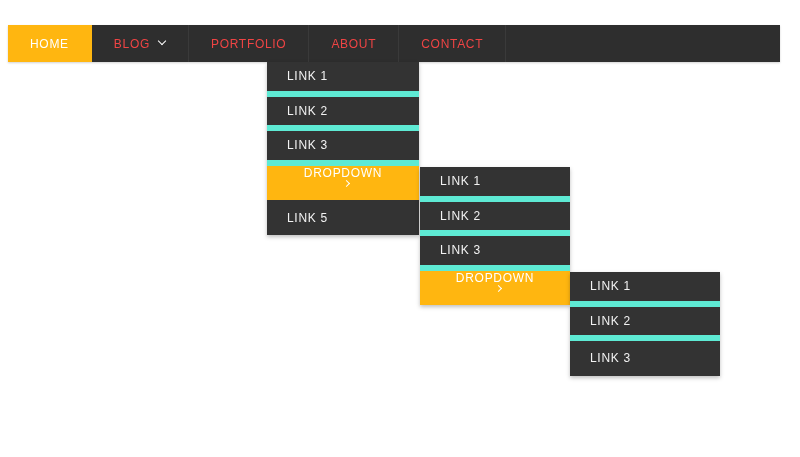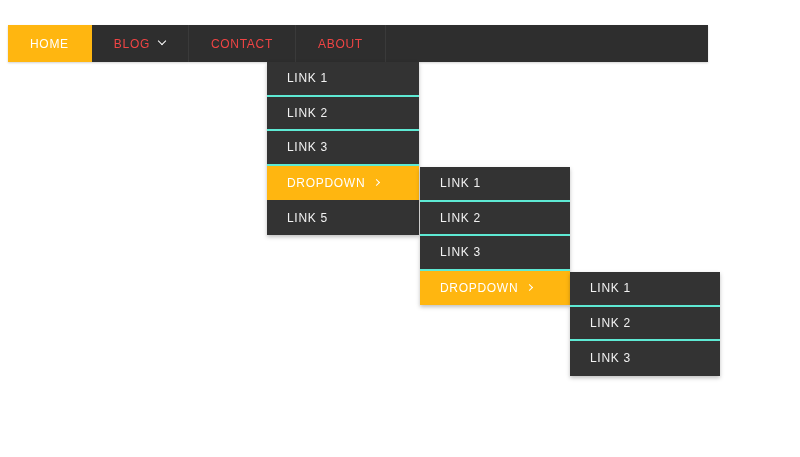--- a/index.html
+++ b/index.html
@@ -14,21 +14,21 @@
     overflow: hidden;
     font-family: "Liberation Sans", sans-serif;
     -webkit-font-smoothing: antialiased;
   }
 
   
   #menubar {
     position: absolute;
     left: 8px;
     top: 25px;
-    width: 700px;
+    width: 772px;
     height: 37px;
     background: #2e2e2e;
     box-sizing: border-box;
     box-shadow: 0 1px 2px rgba(0,0,0,0.18);
   }
   #menubar-list {
     list-style: none;
     margin: 0;
     padding: 0;
     display: flex;
@@ -92,28 +92,29 @@
     height: 34.6px;
     display: flex;
     align-items: center;
     padding: 0 20px;
     box-sizing: border-box;
     color: #f2f2f2;
     font-size: 12px;
     letter-spacing: 0.7px;
     text-transform: uppercase;
     cursor: pointer;
-    border-bottom: 2px solid #5eead4;
+    border-bottom: 6px solid #5eead4;
     white-space: nowrap;
   }
   .dropdown-item:last-child { border-bottom: none; text-align: right; }
   .dropdown-item.active {
     background: #ffb610;
     color: #ffffff;
     border-bottom: 1px solid #ffb610;
+    flex-direction: column;
   }
   .caret-right {
     display: inline-block;
     margin-left: 9px;
     width: 7px;
     height: 7px;
     position: relative;
   }
   .caret-right::before {
     content: "";
@@ -131,24 +132,27 @@
 <nav id="menubar">
   <ul id="menubar-list">
       <li class="nav-item active">
         <span class="nav-label">HOME</span>
       </li>
       <li class="nav-item">
         <span class="nav-label">BLOG</span>
         <span class="caret-down"></span>
       </li>
       <li class="nav-item">
-        <span class="nav-label">CONTACT</span>
+        <span class="nav-label">PORTFOLIO</span>
       </li>
       <li class="nav-item">
         <span class="nav-label">ABOUT</span>
+      </li>
+      <li class="nav-item">
+        <span class="nav-label">CONTACT</span>
       </li>
     </ul>
 </nav>
 
 <ul id="dropdown-level-1" class="dropdown-panel">
     <li class="dropdown-item">
       <span>LINK 1</span>
     </li>
     <li class="dropdown-item">
       <span>LINK 2</span>

